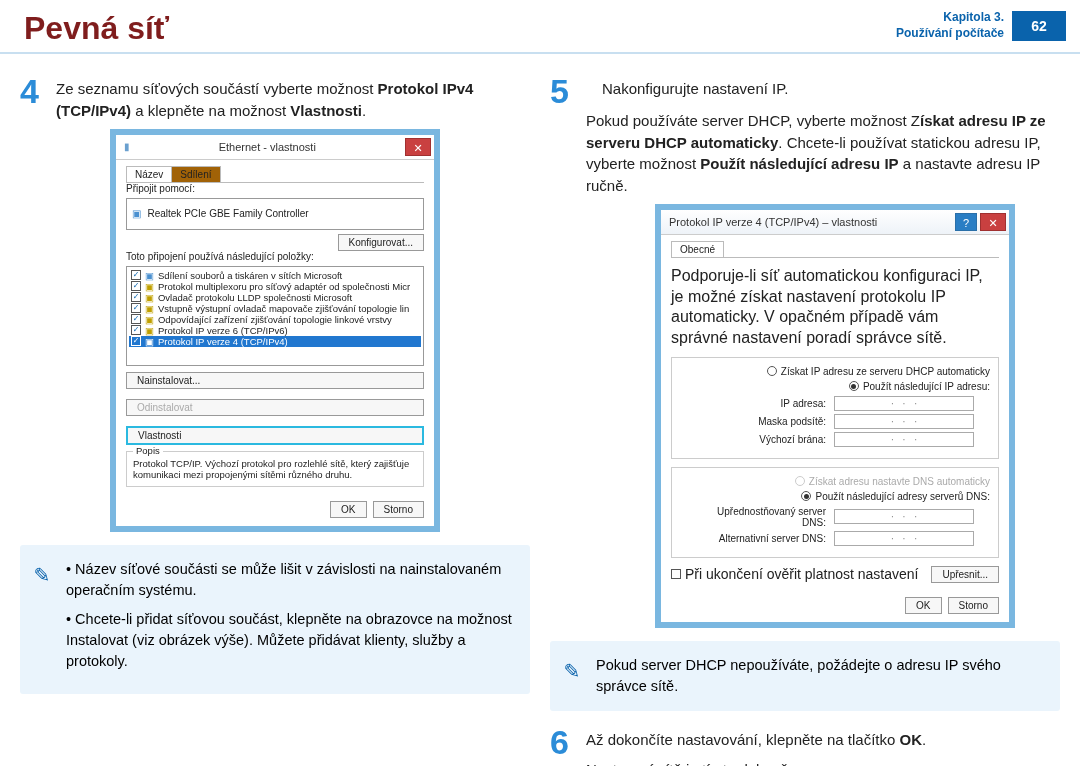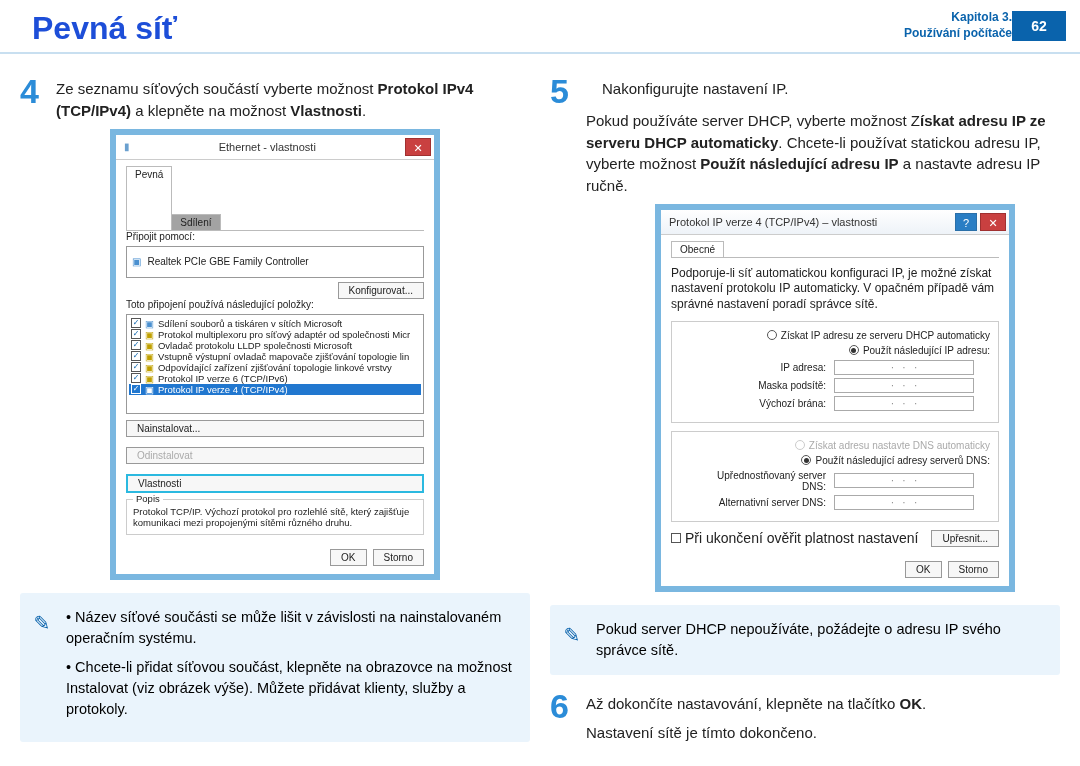--- a/index.html
+++ b/index.html
@@ -14,26 +14,26 @@
   .header {
     display: flex;
     justify-content: space-between;
     align-items: flex-start;
     padding: 10px 14px 5px 24px;
     border-bottom: 2px solid #c8dff0;
   }
   .header h1 {
     font-size: 32px;
     font-weight: bold;
-    color: #1d4ed8;
-    margin-left: 8px;
+    color: #7f1d1d;
   }
   .header-right {
     display: flex;
     align-items: center;
+    gap: 8px;
   }
   .chapter-info {
     text-align: right;
     font-size: 12px;
     font-weight: bold;
     color: #0a63ac;
     line-height: 1.3;
   }
   .page-num {
     background: #0a63ac;
@@ -125,21 +125,21 @@
   .dlg-body { padding: 6px 10px 8px 10px; }
   .tabs { border-bottom: 1px solid #bbb; display: flex; gap: 0; }
   .tab {
     border: 1px solid #bbb;
     border-bottom: none;
     background: #fff;
     padding: 2px 8px;
     font-size: 10px;
     margin-right: -1px;
   }
-  .tab.bg { background: #a3a3a3; margin-top: 48px; }
+  .tab.bg { background: #a16207; }
   .section { }
   .lbl { font-size: 10px; margin-bottom: 4px; display: block; }
   .adapter {
     border: 1px solid #999;
     padding: 5px;
     display: flex;
     align-items: center;
     gap: 6px;
     font-size: 10px;
     height: 32px;
@@ -290,21 +290,21 @@
     </div>
 
     <div class="dlg dlg1">
       <div class="dlg-title">
         <span style="color:#6aa0cf;">▮</span>
         <span class="t" style="flex:1;text-align:center;">Ethernet - vlastnosti</span>
         <span class="dlg-close">✕</span>
       </div>
       <div class="dlg-body">
         <div class="tabs">
-          <div class="tab">Pevná</div>
+          <div class="tab">Název</div>
           <div class="tab bg">Sdílení</div>
         </div>
         <div class="section">
           <span class="lbl">Připojit pomocí:</span>
           <div class="adapter">
             <span style="color:#4a90d0;">▣</span>
             <span>Realtek PCIe GBE Family Controller</span>
           </div>
           <div class="right"><span class="btn">Konfigurovat...</span></div>
         </div>
@@ -386,21 +386,21 @@
     <div class="dlg dlg2">
       <div class="dlg-title">
         <span class="t">Protokol IP verze 4 (TCP/IPv4) – vlastnosti</span>
         <span class="help-btn">?</span>
         <span class="dlg-close">✕</span>
       </div>
       <div class="dlg-body">
         <div class="tabs">
           <div class="tab">Obecné</div>
         </div>
-        <div style="font-size:12px;margin-top:8px;line-height:1.3;">Podporuje-li síť automatickou konfiguraci IP, je možné získat nastavení protokolu IP automaticky. V opačném případě vám správné nastavení poradí správce sítě.</div>
+        <div style="font-size:16px;margin-top:8px;line-height:1.3;">Podporuje-li síť automatickou konfiguraci IP, je možné získat nastavení protokolu IP automaticky. V opačném případě vám správné nastavení poradí správce sítě.</div>
 
         <div class="fieldset">
           <div class="radio-row">
             <span class="radio"></span>
             <span>Získat IP adresu ze serveru DHCP automaticky</span>
           </div>
           <div class="radio-row">
             <span class="radio sel"></span>
             <span>Použít následující IP adresu:</span>
           </div>

